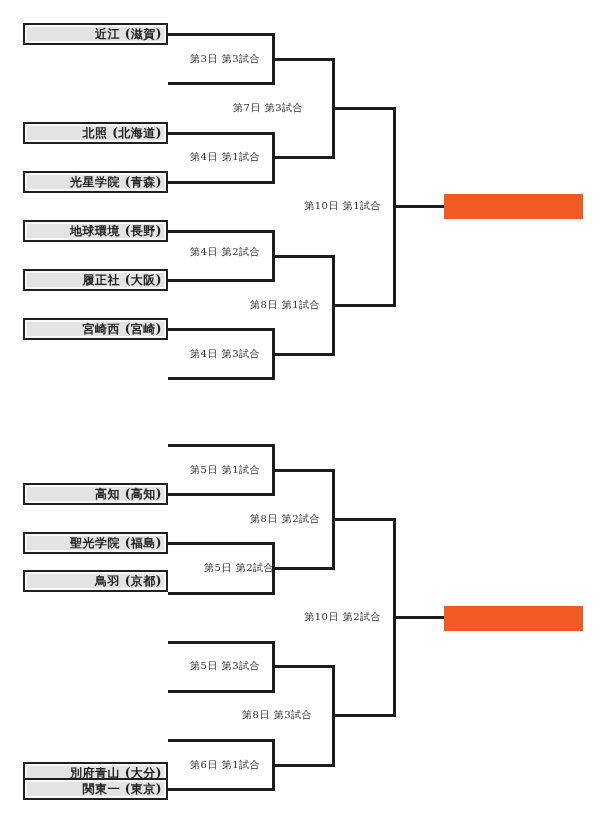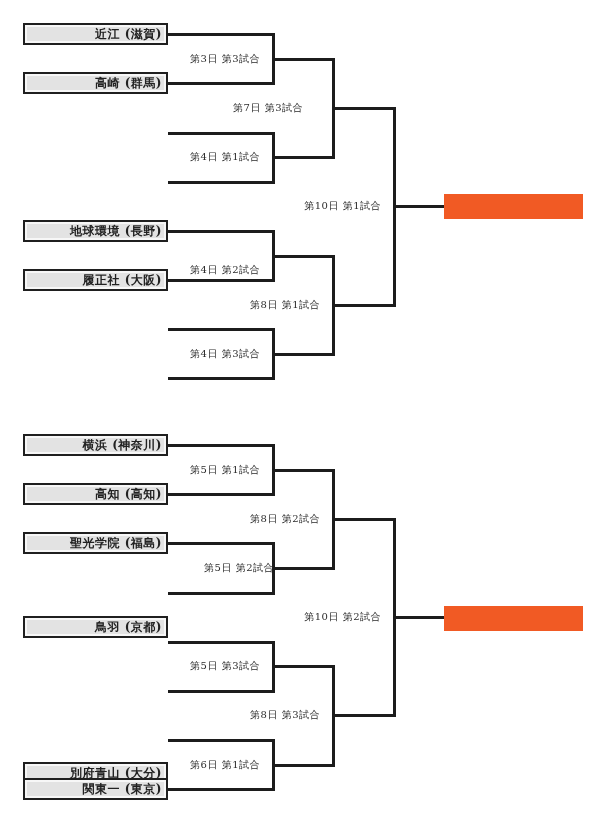--- a/index.html
+++ b/index.html
@@ -53,28 +53,34 @@
   }
 </style>
 </head>
 <body>
 
 <div id="stage">
 
   <div class="team" style="top:23px">
       <span>近江 (滋賀)</span>
     </div>
-  <div class="team" style="top:72px">
-      <span>高崎 (群馬)</span>
+  <div class="team" style="top:122px">
+      <span>北照 (北海道)</span>
+    </div>
+  <div class="team" style="top:171px">
+      <span>光星学院 (青森)</span>
     </div>
   <div class="team" style="top:220px">
       <span>地球環境 (長野)</span>
     </div>
   <div class="team" style="top:269px">
       <span>履正社 (大阪)</span>
+    </div>
+  <div class="team" style="top:318px">
+      <span>宮崎西 (宮崎)</span>
     </div>
 
   <div class="h" style="left:168px;top:33px;width:107px"></div>
   <div class="h" style="left:168px;top:82px;width:107px"></div>
   <div class="h" style="left:168px;top:132px;width:107px"></div>
   <div class="h" style="left:168px;top:181px;width:107px"></div>
   <div class="h" style="left:168px;top:230px;width:107px"></div>
   <div class="h" style="left:168px;top:279px;width:107px"></div>
   <div class="h" style="left:168px;top:328px;width:107px"></div>
   <div class="h" style="left:168px;top:377px;width:107px"></div>
@@ -93,36 +99,33 @@
   <div class="h" style="left:332px;top:107px;width:64px"></div>
   <div class="h" style="left:332px;top:304px;width:64px"></div>
 
   <div class="v" style="left:393px;top:107px;height:200px"></div>
   <div class="h" style="left:393px;top:205px;width:51px"></div>
 
   <div class="winner" style="top:194px"></div>
 
   <div class="mlabel" style="left:160px;top:53px">第3日 第3試合</div>
   <div class="mlabel" style="left:160px;top:151px">第4日 第1試合</div>
-  <div class="mlabel" style="left:160px;top:264px">第4日 第2試合</div>
+  <div class="mlabel" style="left:160px;top:246px">第4日 第2試合</div>
   <div class="mlabel" style="left:160px;top:348px">第4日 第3試合</div>
   <div class="mlabel" style="left:203px;top:102px">第7日 第3試合</div>
   <div class="mlabel" style="left:220px;top:299px">第8日 第1試合</div>
   <div class="mlabel" style="left:281px;top:200px">第10日 第1試合</div>
 
-  <div class="team" style="top:434px">
-      <span>横浜 (神奈川)</span>
-    </div>
   <div class="team" style="top:532px">
       <span>聖光学院 (福島)</span>
     </div>
   <div class="team" style="top:483px">
       <span>高知 (高知)</span>
     </div>
-  <div class="team" style="top:616px">
+  <div class="team" style="top:570px">
       <span>鳥羽 (京都)</span>
     </div>
   <div class="team" style="top:762px">
       <span>別府青山 (大分)</span>
     </div>
   <div class="team" style="top:778px">
       <span>関東一 (東京)</span>
     </div>
 
   <div class="h" style="left:168px;top:444px;width:107px"></div>
@@ -151,16 +154,16 @@
   <div class="v" style="left:393px;top:518px;height:199px"></div>
   <div class="h" style="left:393px;top:616px;width:51px"></div>
 
   <div class="winner" style="top:606px"></div>
 
   <div class="mlabel" style="left:160px;top:464px">第5日 第1試合</div>
   <div class="mlabel" style="left:174px;top:562px">第5日 第2試合</div>
   <div class="mlabel" style="left:160px;top:660px">第5日 第3試合</div>
   <div class="mlabel" style="left:160px;top:759px">第6日 第1試合</div>
   <div class="mlabel" style="left:220px;top:513px">第8日 第2試合</div>
-  <div class="mlabel" style="left:220px;top:709px">第8日 第3試合</div>
+  <div class="mlabel" style="left:212px;top:709px">第8日 第3試合</div>
   <div class="mlabel" style="left:281px;top:611px">第10日 第2試合</div>
 
 </div>
 
 </body></html>

